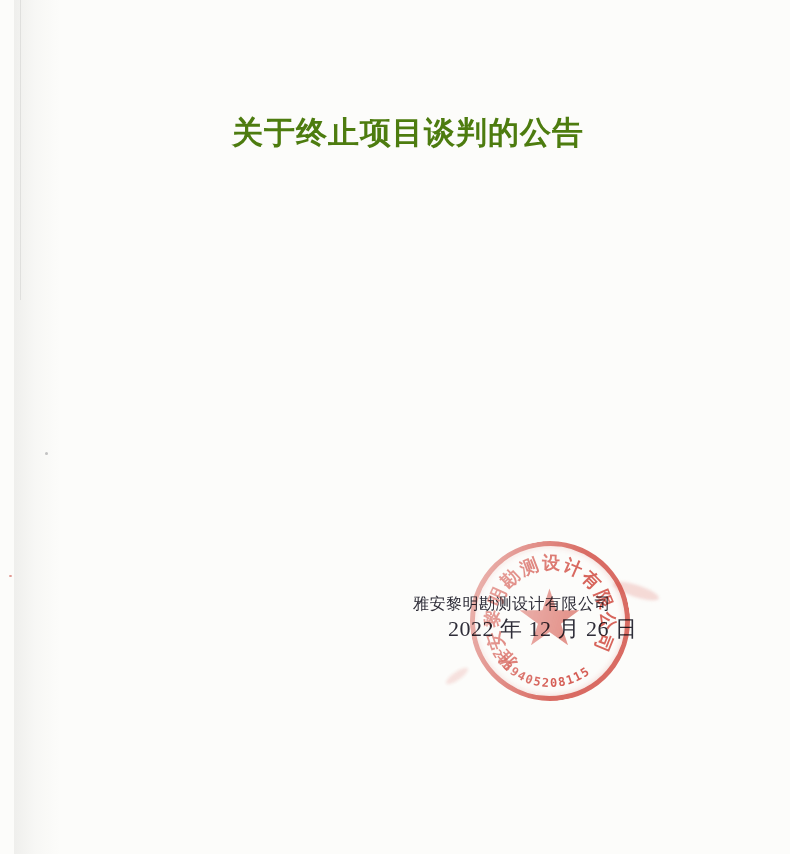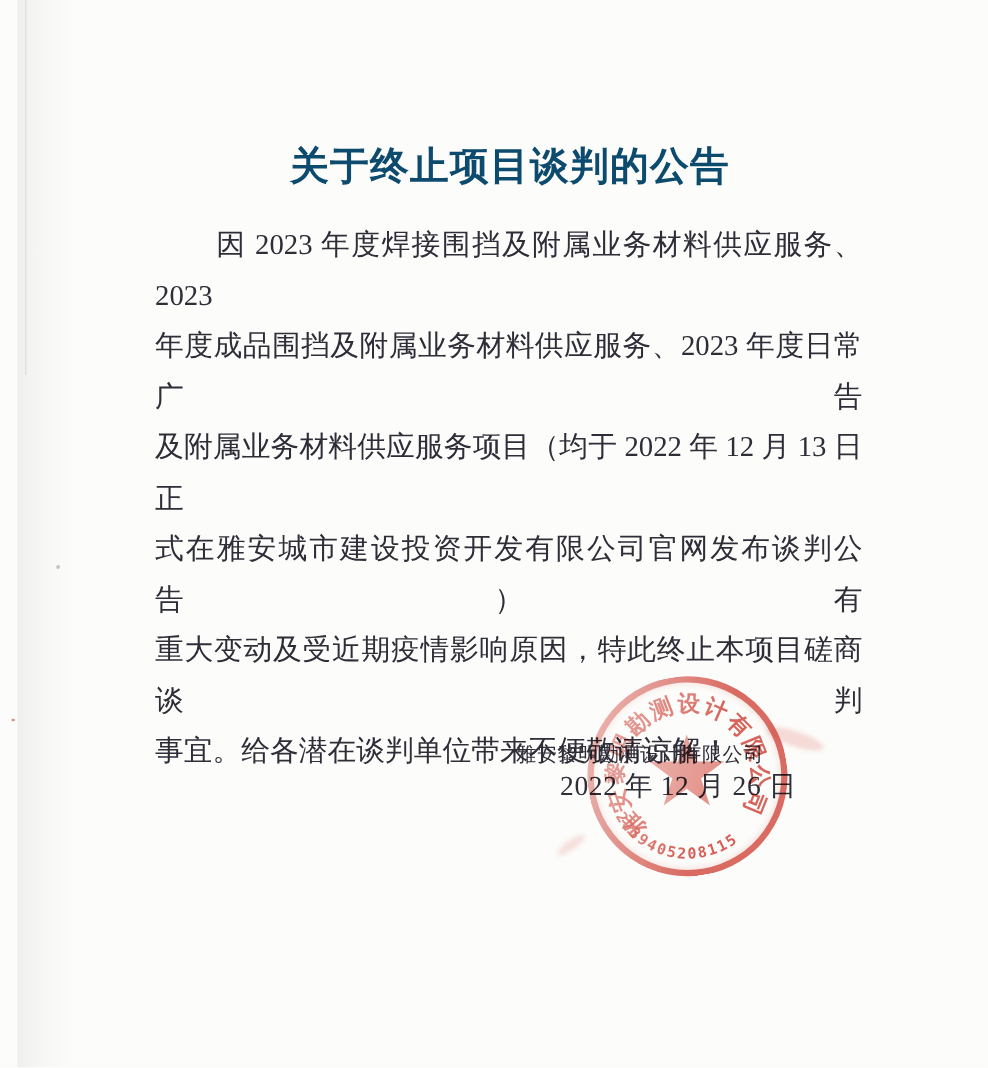--- a/index.html
+++ b/index.html
@@ -10,21 +10,21 @@
   }
   .page{position:absolute;inset:0;}
   .scan-band{
     position:absolute;left:14px;top:0;width:46px;height:100%;
     background:linear-gradient(90deg,rgba(186,186,182,.20),rgba(205,205,200,.10) 45%,rgba(205,205,200,0));
   }
   .scan-line{position:absolute;left:20px;top:0;width:1px;height:300px;background:rgba(170,170,168,.25);}
   .doc-title{
     position:absolute;left:0;right:0;top:91px;text-align:center;padding-left:26px;
     font-family:"Liberation Sans","DejaVu Sans",sans-serif;
-    font-weight:700;font-size:31px;letter-spacing:1px;color:#0c4a6e;
+    font-weight:700;font-size:31px;letter-spacing:1px;color:#4d7c0f;
   }
   .body-block{
     position:absolute;left:124px;top:176px;width:566px;
     font-size:23px;line-height:40.5px;color:#2e2d38;
   }
   .body-line.just{text-align:justify;text-align-last:justify;}
   .body-line.indent{text-indent:49px;}
   .sig-company{position:absolute;left:413px;top:594px;font-size:16px;letter-spacing:.5px;color:#2e2d38;z-index:2;}
   .sig-date{position:absolute;left:448px;top:614px;font-size:22px;letter-spacing:.5px;color:#2e2d38;z-index:2;}
 
@@ -70,28 +70,20 @@
 </head>
 <body>
 
 <div class="page">
 
   <div class="scan-band"></div>
   <div class="scan-line"></div>
 
   <h1 class="doc-title">关于终止项目谈判的公告</h1>
 
-  <div class="body-block">
-      <div class="body-line indent just">因 2023 年度焊接围挡及附属业务材料供应服务、2023</div>
-      <div class="body-line just">年度成品围挡及附属业务材料供应服务、2023 年度日常广告</div>
-      <div class="body-line just">及附属业务材料供应服务项目（均于 2022 年 12 月 13 日正</div>
-      <div class="body-line just">式在雅安城市建设投资开发有限公司官网发布谈判公告）有</div>
-      <div class="body-line just">重大变动及受近期疫情影响原因，特此终止本项目磋商谈判</div>
-      <div class="body-line">事宜。给各潜在谈判单位带来不便敬请谅解！</div>
-    </div>
 
   <div class="sig-company">雅安黎明勘测设计有限公司</div>
   <div class="sig-date">2022 年 12 月 26 日</div>
 
   <div class="seal">
     <div class="seal-ring-border"></div>
     <div>
         <span class="seal-char" style="--a: -122deg;">雅</span>
         <span class="seal-char" style="--a: -99.81818181818181deg;">安</span>
         <span class="seal-char" style="--a: -77.63636363636363deg;">黎</span>

